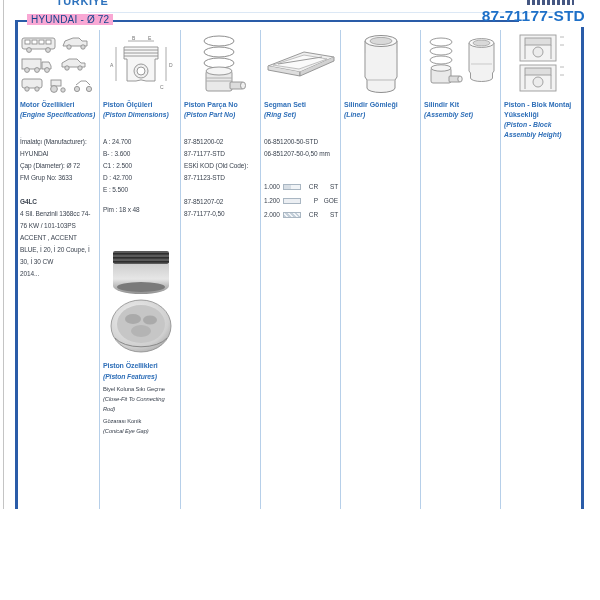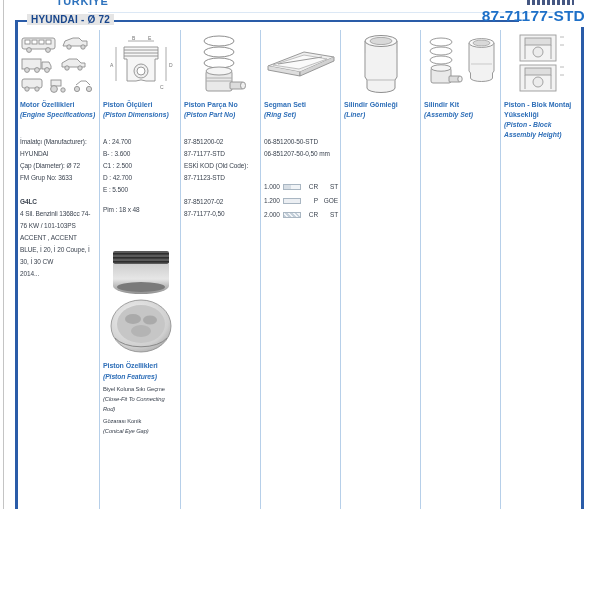--- a/index.html
+++ b/index.html
@@ -8,22 +8,22 @@
 
   .page-edge { position:absolute; left:3px; top:0; width:1px; height:600px; background:#c4c4c4; }
 
   .brand { position:absolute; left:56px; top:-5px; font-size:11px; font-weight:bold;
            color:#2d72bd; letter-spacing:.6px; }
   .banner-rule { position:absolute; left:88px; top:12px; width:472px; height:1px; background:#dce8f5; }
   .crop-strip { position:absolute; left:527px; top:0; width:47px; height:5px; opacity:.85;
                 background:repeating-linear-gradient(90deg,#24396b 0 3px,transparent 3px 5px); }
 
   .bracket-line { position:absolute; left:15px; top:20px; width:504px; height:2px; background:#2a5ca8; }
-  .group-title { position:absolute; left:27px; top:14px; background:#e5e5e5; padding:0 4px;
-                 font-size:10px; font-weight:bold; color:#17458c; letter-spacing:.2px; }
+  .group-title { position:absolute; left:27px; top:14px; background:#f9a8d4; padding:0 4px;
+                 font-size:10px; font-weight:normal; color:#17458c; letter-spacing:.2px; }
   .part-code { position:absolute; right:15px; top:7px; font-size:15.5px; font-weight:bold;
                color:#1e70c8; letter-spacing:.2px; }
 
   .border-l { position:absolute; left:15px; top:20px; width:3px; height:568px; background:#2a5ca8; }
   .border-r { position:absolute; left:581px; top:27px; width:3px; height:561px; background:#2a5ca8; }
   .vdiv { position:absolute; top:30px; width:1px; height:558px; background:#b6cfe9; }
 
   .col { position:absolute; top:32px; height:556px; }
   .icon-box { height:64px; display:flex; align-items:center; justify-content:center; }
   .hdr { margin-top:4px; font-size:7px; font-weight:bold; color:#2f6fb8; line-height:10px; }

